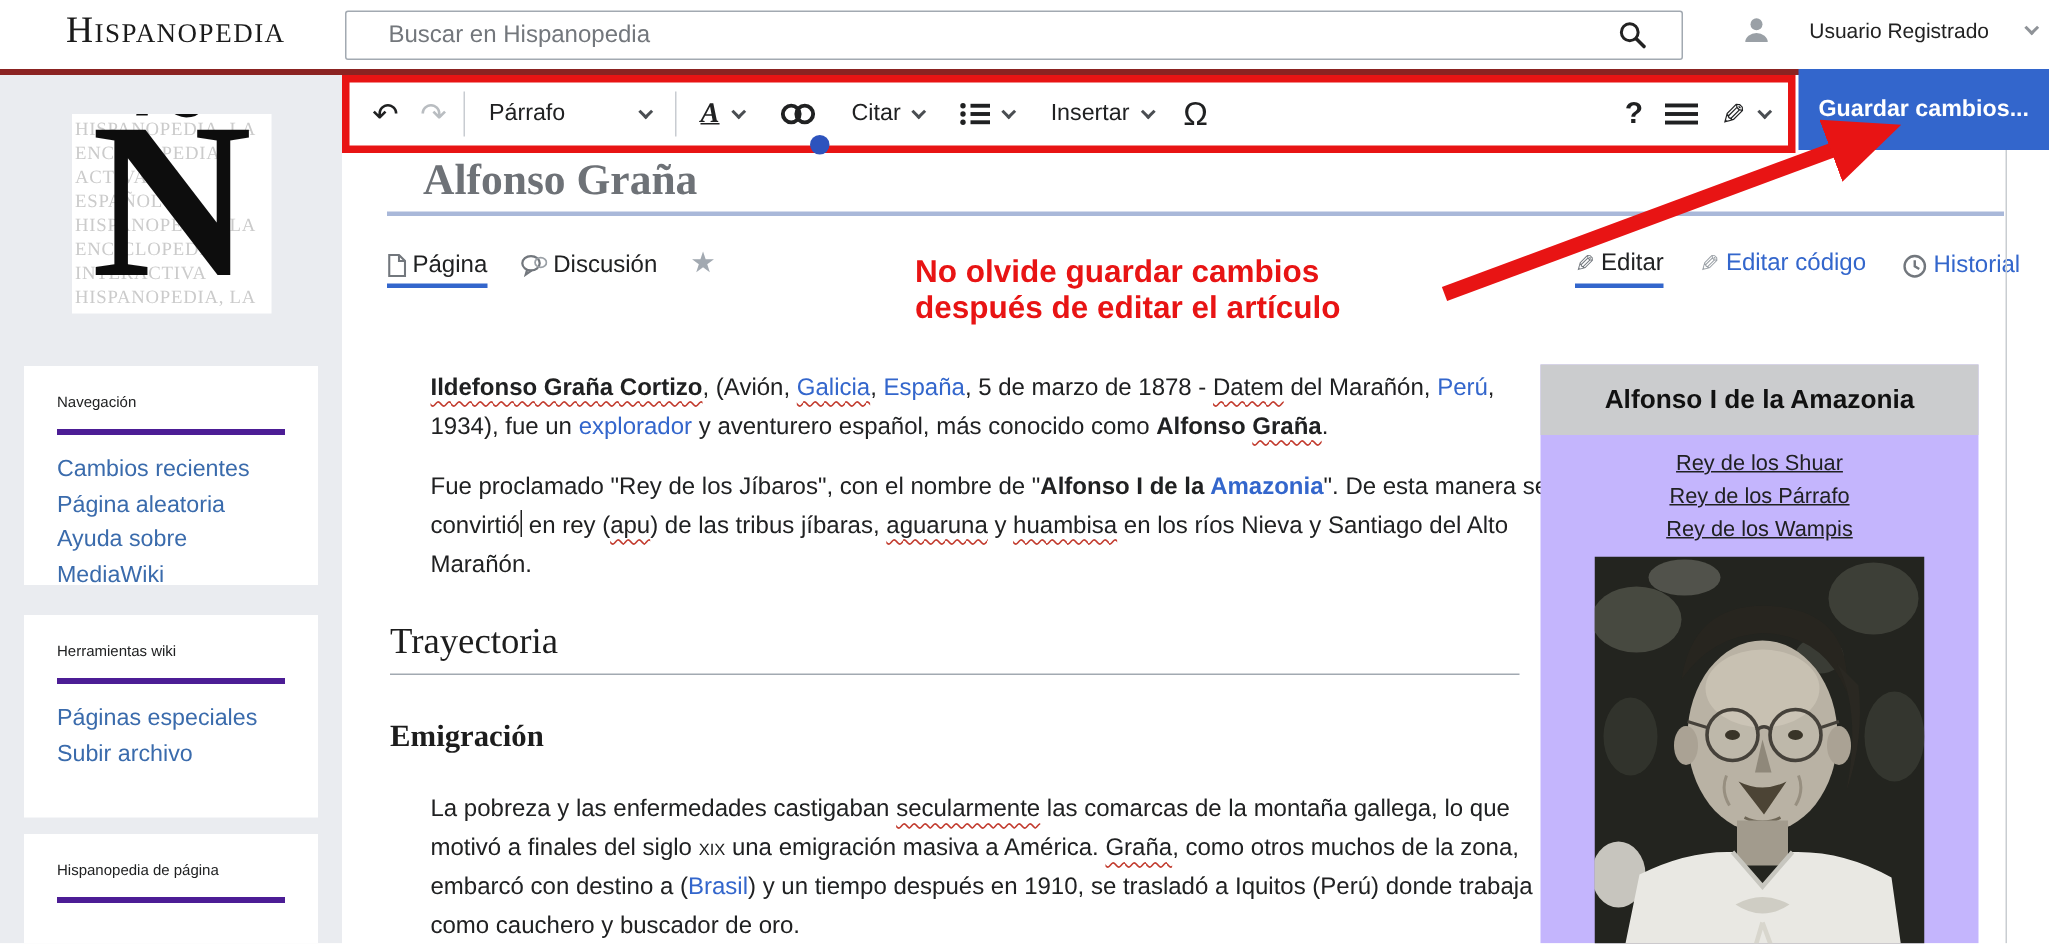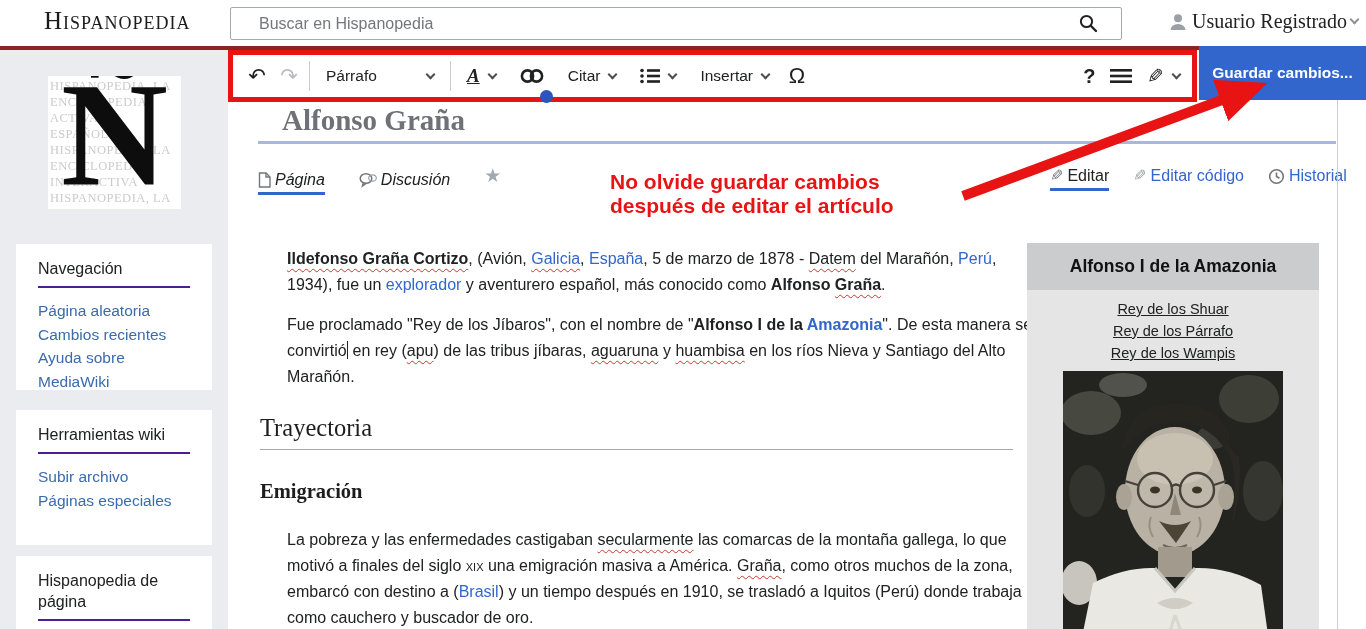--- a/index.html
+++ b/index.html
@@ -12,45 +12,45 @@
 
   
   #topbar{position:absolute;left:0;top:0;width:1366px;height:46px;background:#fff;z-index:10;}
   #sitelogo{position:absolute;left:44px;top:7px;font-family:"Liberation Serif","DejaVu Serif",serif;
     font-size:25px;font-variant:small-caps;letter-spacing:1px;color:#1b1b1b;cursor:pointer;}
   .searchwrap{position:absolute;left:230px;top:7px;width:892px;height:33px;}
   #search{width:100%;height:100%;border:1px solid #a2a9b1;border-radius:2px;padding:0 48px 0 28px;
     font-size:16px;color:#222;font-family:inherit;outline:none;}
   #search::placeholder{color:#73777c;opacity:1;}
   .searchicon{position:absolute;right:24px;top:7px;cursor:pointer;}
-  .usermenu{position:absolute;right:8px;top:10px;display:flex;align-items:center;gap:4px;
-    font-size:20px;color:#222;cursor:pointer;font-family:Liberation Serif, serif;}
+  .usermenu{position:absolute;right:8px;top:10px;display:flex;align-items:center;gap:25px;
+    font-size:14px;color:#222;cursor:pointer;}
   #maroonbar{position:absolute;left:0;top:46px;width:1366px;height:4px;background:var(--maroon);z-index:11;}
 
   
   #sidebar{position:absolute;left:0;top:50px;width:228px;height:579px;background:#eaecf0;}
   #logobox{position:absolute;left:48px;top:26px;width:133px;height:133px;background:#fff;overflow:hidden;cursor:pointer;}
   #watermark{position:absolute;left:2px;top:2px;width:129px;height:129px;overflow:hidden;
     font-family:"Liberation Serif","DejaVu Serif",serif;font-size:12.5px;line-height:16px;
     color:#cbcbcb;letter-spacing:.5px;}
   #bigN{position:absolute;left:0;top:-22px;width:133px;height:160px;display:flex;align-items:center;justify-content:center;
     font-family:"Liberation Serif","DejaVu Serif",serif;font-weight:bold;font-size:148px;color:#0d0d0d;line-height:1;}
   .card{position:absolute;left:16px;width:196px;background:#fff;padding:14px 22px 0;}
   #card-nav{top:194px;height:146px;}
   #card-wikitools{top:360px;height:135px;}
   #card-pagetools{top:506px;height:123px;}
-  .cardtitle{font-size:16px;color:#202122;padding-bottom:7px;border-bottom:2px solid #4c1d95;line-height:21px;}
+  .cardtitle{font-size:10px;color:#202122;padding-bottom:7px;border-bottom:4px solid #4c1d95;line-height:21px;}
   .slink{display:block;color:var(--link);font-size:15.5px;line-height:23.5px;text-decoration:none;cursor:pointer;}
   .cardlinks{margin-top:11px;}
 
   
   #pagetitle{position:absolute;left:260px;top:104px;font-family:"Liberation Serif","DejaVu Serif",serif;
     font-size:29px;color:#6e7277;z-index:5;margin-left:22px;}
   #title-underline{position:absolute;left:258px;top:141px;width:1078px;height:3px;background:#a9b8d9;}
-  #tabs-left{position:absolute;left:258px;top:164px;display:flex;align-items:flex-end;gap:34px;font-size:16px;font-style:italic;}
+  #tabs-left{position:absolute;left:258px;top:164px;display:flex;align-items:center;gap:22px;font-size:16px;}
   .tab{display:flex;align-items:center;gap:4px;color:#202122;padding-bottom:6px;cursor:pointer;}
   .tab.active{border-bottom:3px solid var(--accent);padding-bottom:3px;}
   .star{font-size:19px;color:#a2a9b1;padding-bottom:8px;cursor:pointer;}
   #tabs-right{position:absolute;left:1050px;top:166px;display:flex;align-items:flex-end;gap:24px;font-size:16px;}
   .rtab{display:flex;align-items:center;gap:4px;color:var(--accent);padding-bottom:6px;cursor:pointer;}
   .rtab.active{color:#202122;border-bottom:3px solid var(--accent);padding-bottom:3px;}
 
   
   .para{position:absolute;left:260px;width:756px;font-size:16px;line-height:26px;color:#202122;margin-left:27px;}
   #p1{top:246px;} #p2{top:312px;} #p3{top:527px;}
@@ -58,21 +58,21 @@
   .sq{text-decoration-line:underline;text-decoration-style:wavy;text-decoration-color:var(--squiggle);
       text-decoration-thickness:1px;text-underline-offset:4px;}
   .sc{font-variant:small-caps;}
   .caret{display:inline-block;width:1.5px;height:18px;background:#202122;vertical-align:-3px;}
   #h2{position:absolute;left:260px;top:414px;width:753px;font-family:"Liberation Serif","DejaVu Serif",serif;
       font-size:24.5px;font-weight:normal;color:#1d1d1d;border-bottom:1px solid #a2a9b1;padding-bottom:7px;}
   #h3{position:absolute;left:260px;top:480px;font-family:"Liberation Serif","DejaVu Serif",serif;
       font-size:20.5px;font-weight:bold;color:#1d1d1d;}
 
   
-  #infobox{position:absolute;left:1027px;top:243px;width:292px;height:386px;background:#e5e5e5;}
+  #infobox{position:absolute;left:1027px;top:243px;width:292px;height:386px;background:#c4b5fd;}
   .ib-title{background:#cbccce;padding:13px 8px;text-align:center;font-weight:bold;font-size:17.5px;color:#111;}
   .ib-rows{margin-top:8px;}
   .ib-row{text-align:center;font-size:14.5px;line-height:22px;color:#202122;text-decoration:underline;}
   #photo{display:block;margin:7px auto 0;}
   #page-edge{position:absolute;left:1337px;top:100px;width:1px;height:529px;background:#c9cdd1;}
 
   
   #annot-box{position:absolute;left:228px;top:50px;width:969px;height:52px;border:5px solid var(--annotation);
     background:#fff;z-index:20;}
   #toolbar{display:flex;align-items:center;height:100%;padding:0 8px;}
@@ -130,31 +130,31 @@
 
   <aside id="sidebar">
     <div id="logobox">
       <div id="watermark">HISPANOPEDIA, LA ENCICLOPEDIA ACTIVA EN ESPAÑOL HISPANOPEDIA, LA ENCICLOPEDIA INTERACTIVA HISPANOPEDIA, LA ACTIVA EN ESPAÑOL</div>
       <div id="bigN">Ñ</div>
     </div>
 
     <nav class="card" id="card-nav">
       <div class="cardtitle">Navegación</div>
       <div class="cardlinks">
+        <a class="slink">Cambios recientes</a>
         <a class="slink">Página aleatoria</a>
-        <a class="slink">Cambios recientes</a>
         <a class="slink">Ayuda sobre MediaWiki</a>
       </div>
     </nav>
 
     <nav class="card" id="card-wikitools">
       <div class="cardtitle">Herramientas wiki</div>
       <div class="cardlinks">
+        <a class="slink">Páginas especiales</a>
         <a class="slink">Subir archivo</a>
-        <a class="slink">Páginas especiales</a>
       </div>
     </nav>
 
     <nav class="card" id="card-pagetools">
       <div class="cardtitle">Hispanopedia de página</div>
     </nav>
   </aside>
 
   <h1 id="pagetitle">Alfonso Graña</h1>
   <div id="title-underline"></div>

